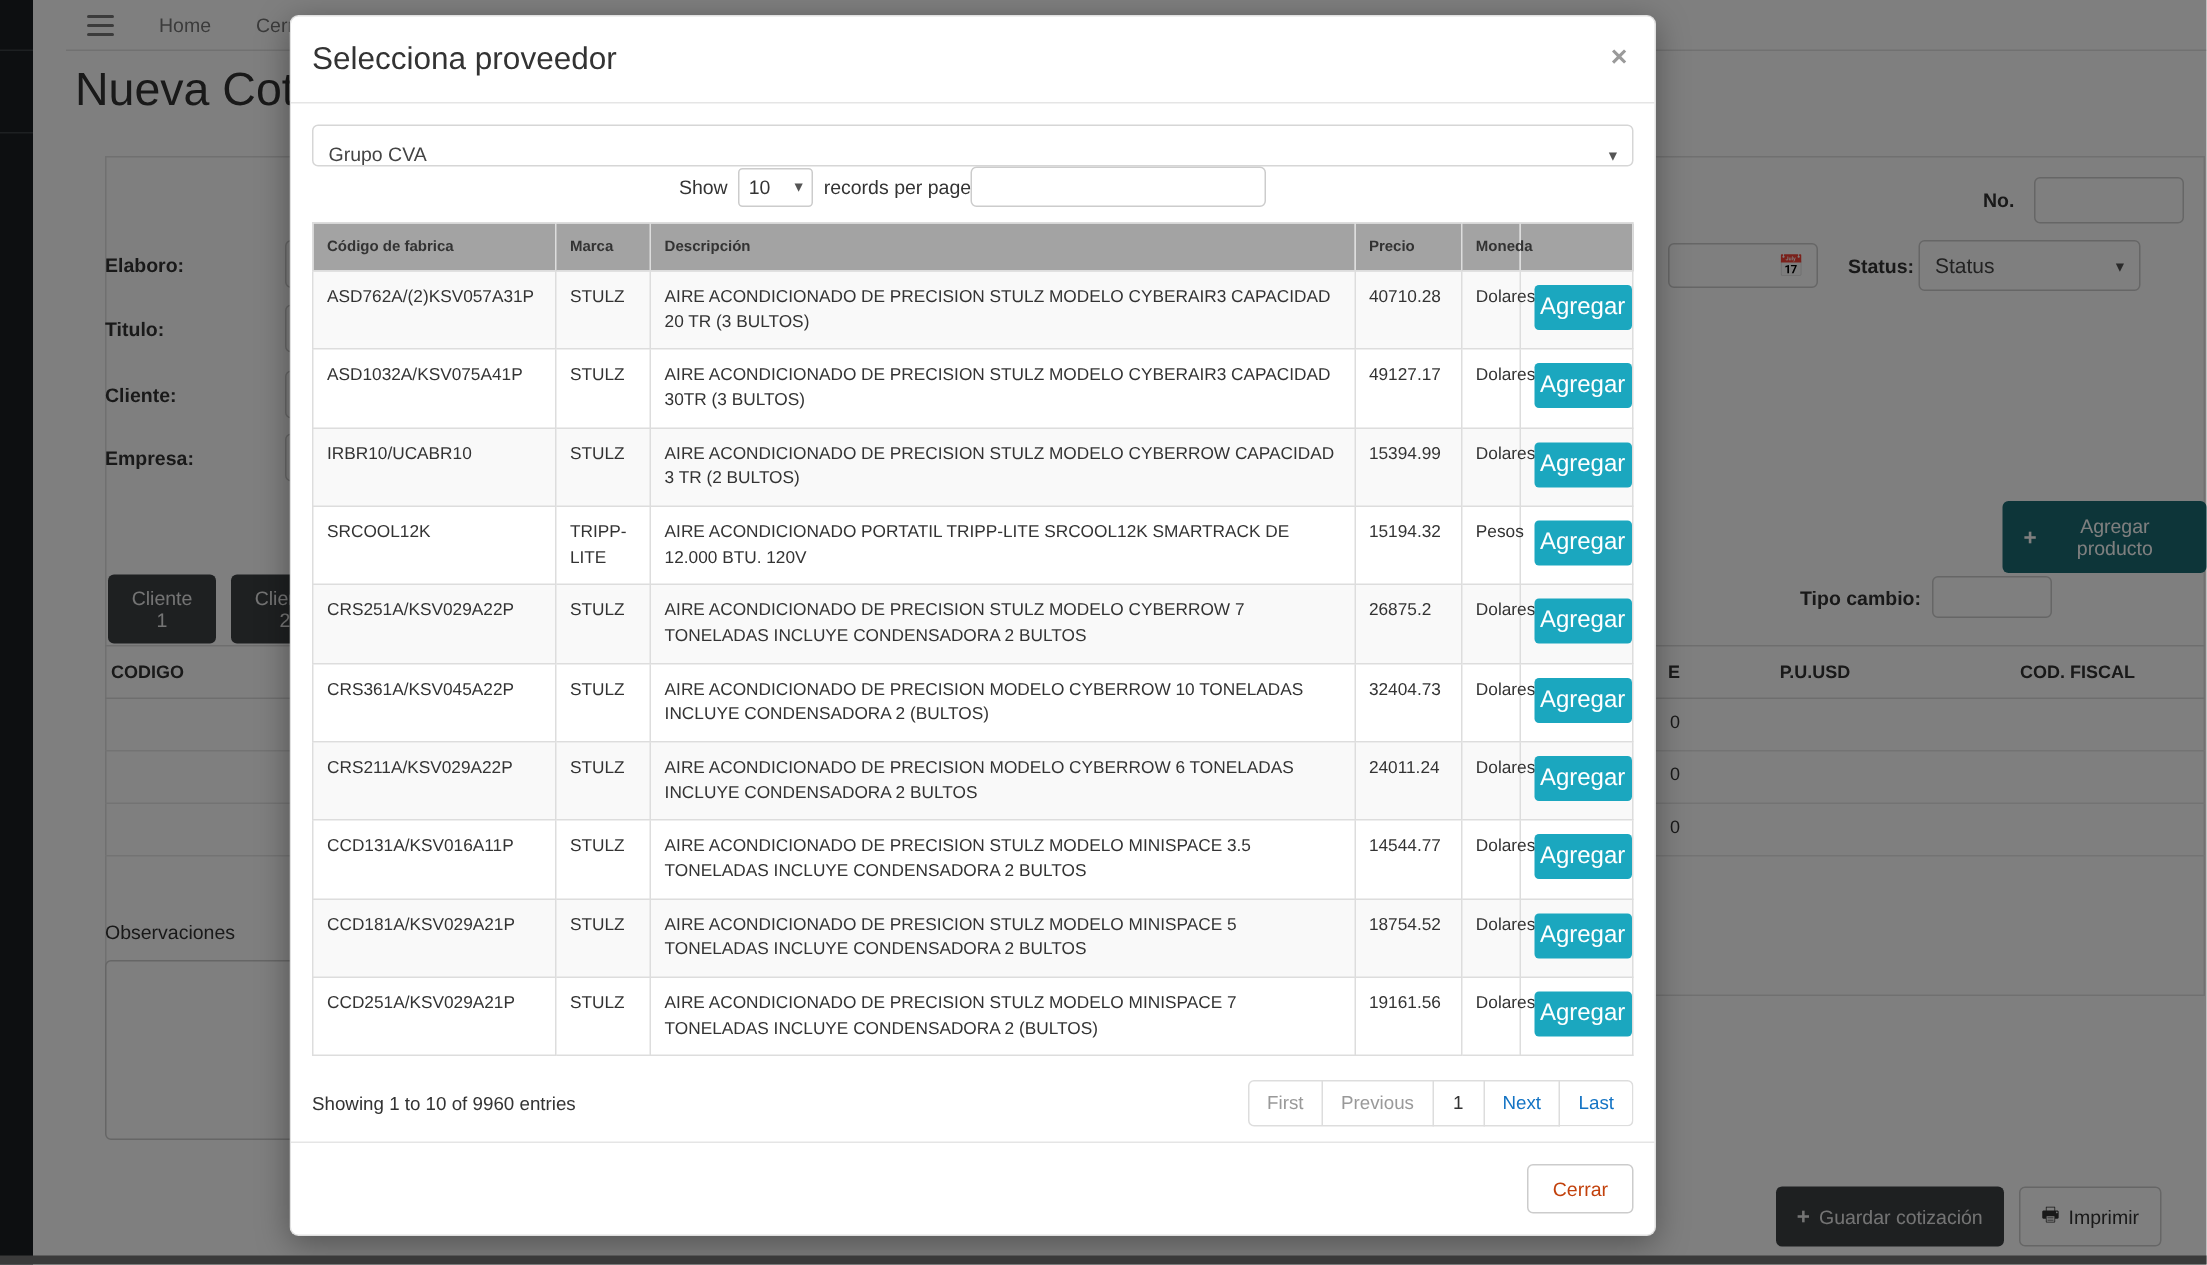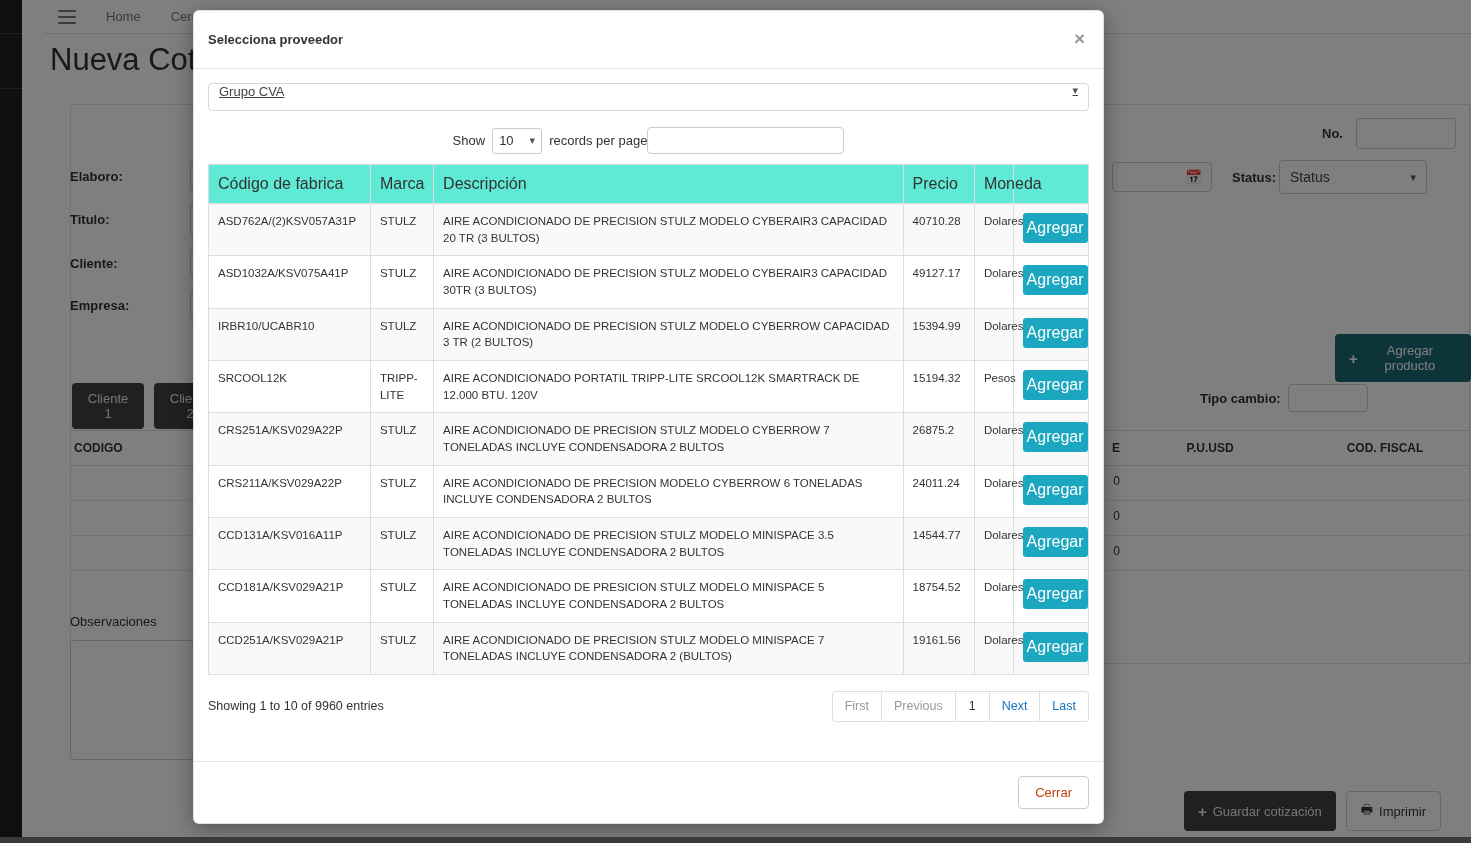--- a/index.html
+++ b/index.html
@@ -111,33 +111,33 @@
     background: #fff; border-radius: 6px; z-index: 10;
     box-shadow: 0 5px 22px rgba(0,0,0,0.35);
     display: flex; flex-direction: column;
     border: 1px solid rgba(0,0,0,0.12);
   }
   .modal-header {
     height: 58px; border-bottom: 1px solid #e5e5e5;
     display: flex; align-items: center; padding: 0 14px 0 14px;
     position: relative; flex: 0 0 auto;
   }
-  .modal-title { font-size: 13px; color: #333; font-weight: bold; margin: 0; }
+  .modal-title { font-size: 21px; color: #333; font-weight: normal; margin: 0; }
   .modal-close {
     position: absolute; right: 14px; top: 16px;
     font-size: 19px; color: #9a9a9a; background: none; border: none;
     cursor: pointer; line-height: 1; padding: 2px 4px; font-weight: bold;
   }
   .modal-body { padding: 14px; flex: 1 1 auto; overflow: hidden; }
 
   .provider-select {
     width: 100%; height: 28px; border: 1px solid #d6d6d6; border-radius: 4px;
     background: #fff; font-size: 13px; color: #444;
-    padding: 0 10px; display: flex; align-items: flex-start;
-    justify-content: space-between; margin-bottom: 16px; text-decoration: underline;
+    padding: 0 10px; display: flex; align-items: flex-end;
+    justify-content: space-between; 
   }
 
   .dt-top {
     display: flex; align-items: center; justify-content: center;
     margin-bottom: 10px;
   }
   .dt-length { font-size: 13px; color: #333; display: flex; align-items: center; gap: 7px; }
   .len-select {
     border: 1px solid #ccc; border-radius: 3px; height: 26px; min-width: 50px;
     padding: 0 6px; font-size: 13px; color: #333; background: #fff;
@@ -147,22 +147,22 @@
     width: 197px; height: 27px; border: 1px solid #ccc; border-radius: 4px;
     background: #fff; padding: 0 9px; font-size: 13px; color: #999;
     display: flex; align-items: center;
   }
 
   table.dt {
     width: 100%; border-collapse: collapse; table-layout: fixed;
     border: 1px solid #ddd;
   }
   table.dt th {
-    font-size: 16px; font-weight: normal; color: #333; text-align: left;
-    padding: 10px 9px; border: 1px solid #ddd; background: #5eead4;
+    font-size: 10px; font-weight: bold; color: #333; text-align: left;
+    padding: 10px 9px; border: 1px solid #ddd; background: #a3a3a3;
     vertical-align: middle;
   }
   table.dt td {
     font-size: 11.5px; color: #333; padding: 9px 9px;
     border: 1px solid #ddd; vertical-align: top; line-height: 1.45;
   }
   table.dt tbody tr:nth-child(odd) td { background: #f9f9f9; }
   table.dt tbody tr:nth-child(even) td { background: #fff; }
   .col-codigo { width: 159px; }
   .col-marca  { width: 62px; }
@@ -401,20 +401,28 @@
           </tr>
           <tr>
             <td class="col-codigo">CRS251A/KSV029A22P</td>
             <td class="col-marca">STULZ</td>
             <td class="col-desc">AIRE ACONDICIONADO DE PRECISION STULZ MODELO CYBERROW 7 TONELADAS INCLUYE CONDENSADORA 2 BULTOS</td>
             <td class="col-precio">26875.2</td>
             <td class="col-moneda">Dolares</td>
             <td class="col-accion cell-accion"><button class="btn-agregar">Agregar</button></td>
           </tr>
           <tr>
+            <td class="col-codigo">CRS361A/KSV045A22P</td>
+            <td class="col-marca">STULZ</td>
+            <td class="col-desc">AIRE ACONDICIONADO DE PRECISION MODELO CYBERROW 10 TONELADAS INCLUYE CONDENSADORA 2 (BULTOS)</td>
+            <td class="col-precio">32404.73</td>
+            <td class="col-moneda">Dolares</td>
+            <td class="col-accion cell-accion"><button class="btn-agregar">Agregar</button></td>
+          </tr>
+          <tr>
             <td class="col-codigo">CRS211A/KSV029A22P</td>
             <td class="col-marca">STULZ</td>
             <td class="col-desc">AIRE ACONDICIONADO DE PRECISION MODELO CYBERROW 6 TONELADAS INCLUYE CONDENSADORA 2 BULTOS</td>
             <td class="col-precio">24011.24</td>
             <td class="col-moneda">Dolares</td>
             <td class="col-accion cell-accion"><button class="btn-agregar">Agregar</button></td>
           </tr>
           <tr>
             <td class="col-codigo">CCD131A/KSV016A11P</td>
             <td class="col-marca">STULZ</td>

